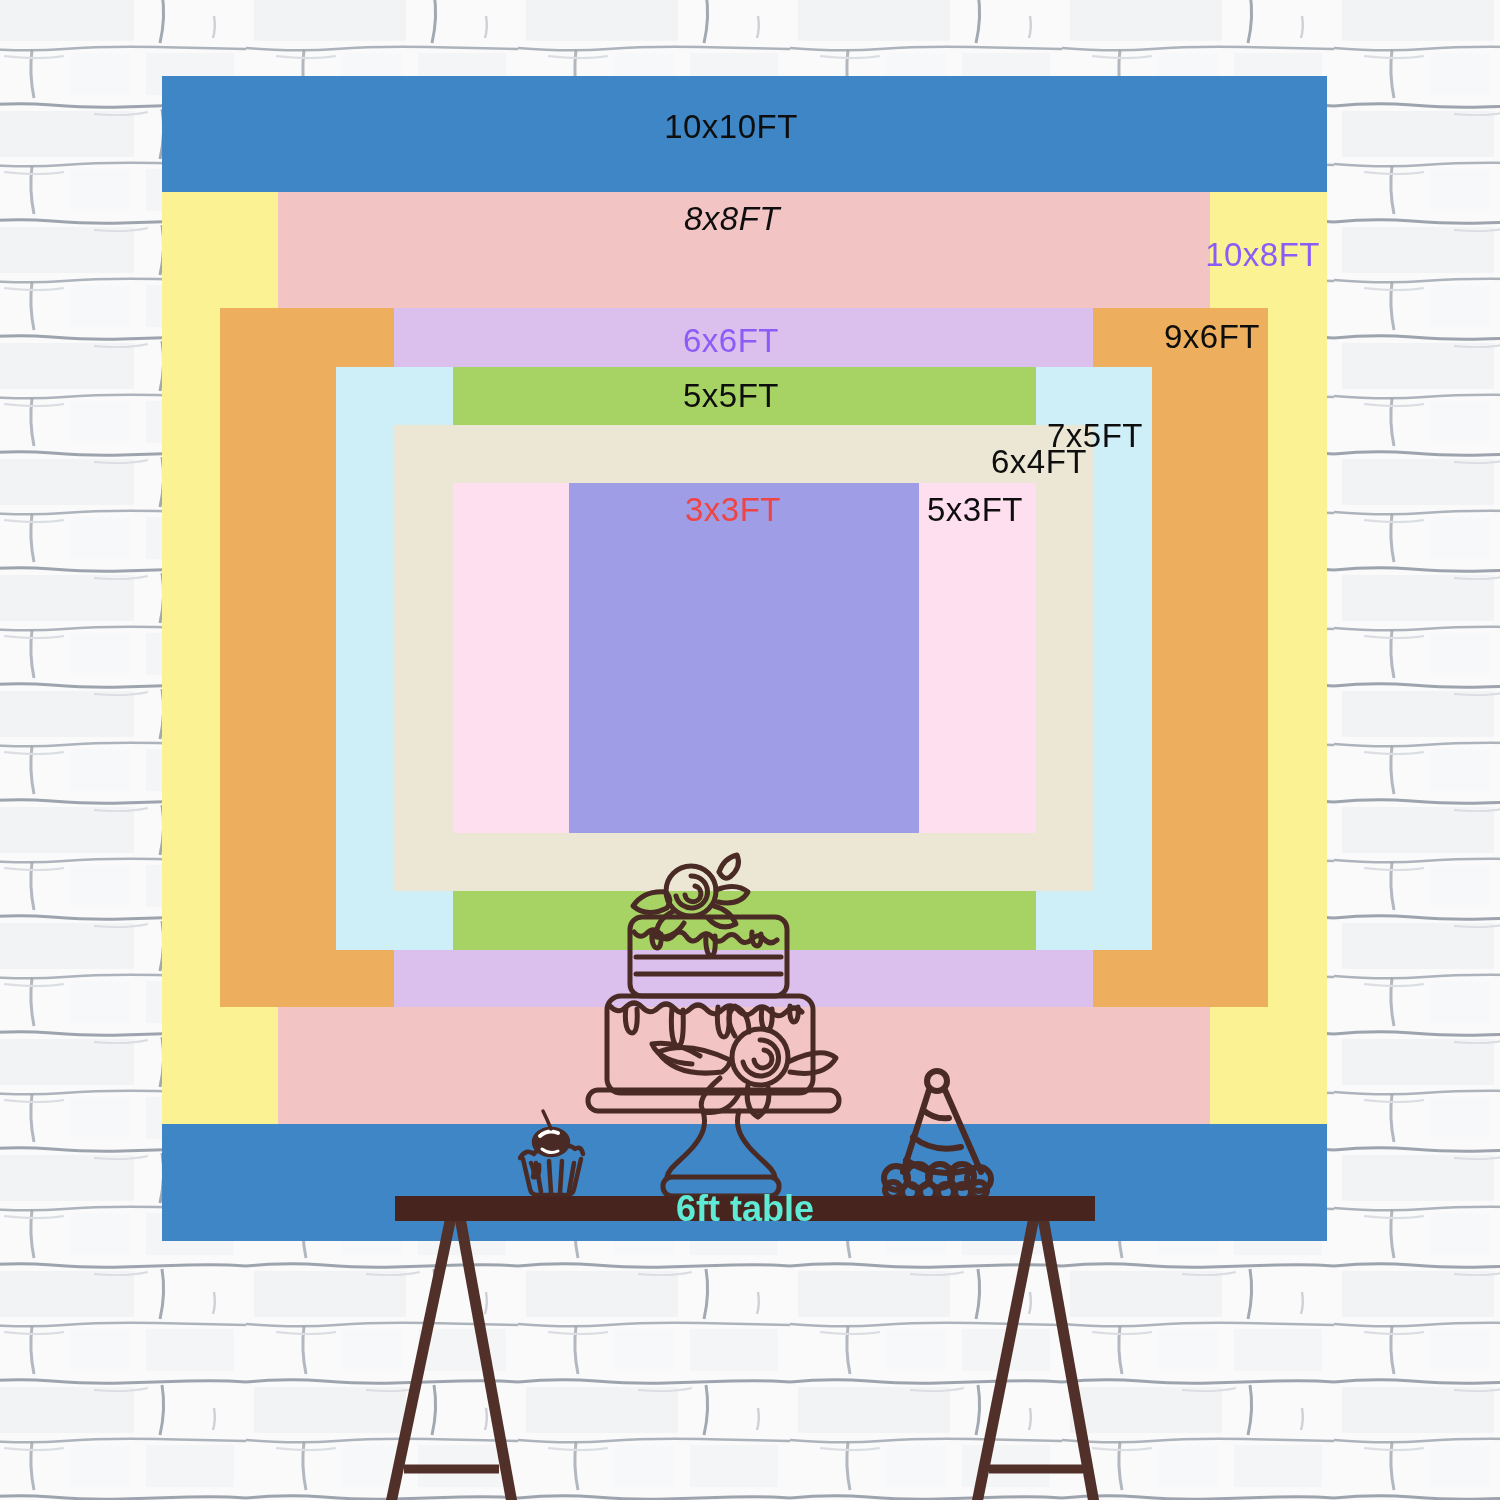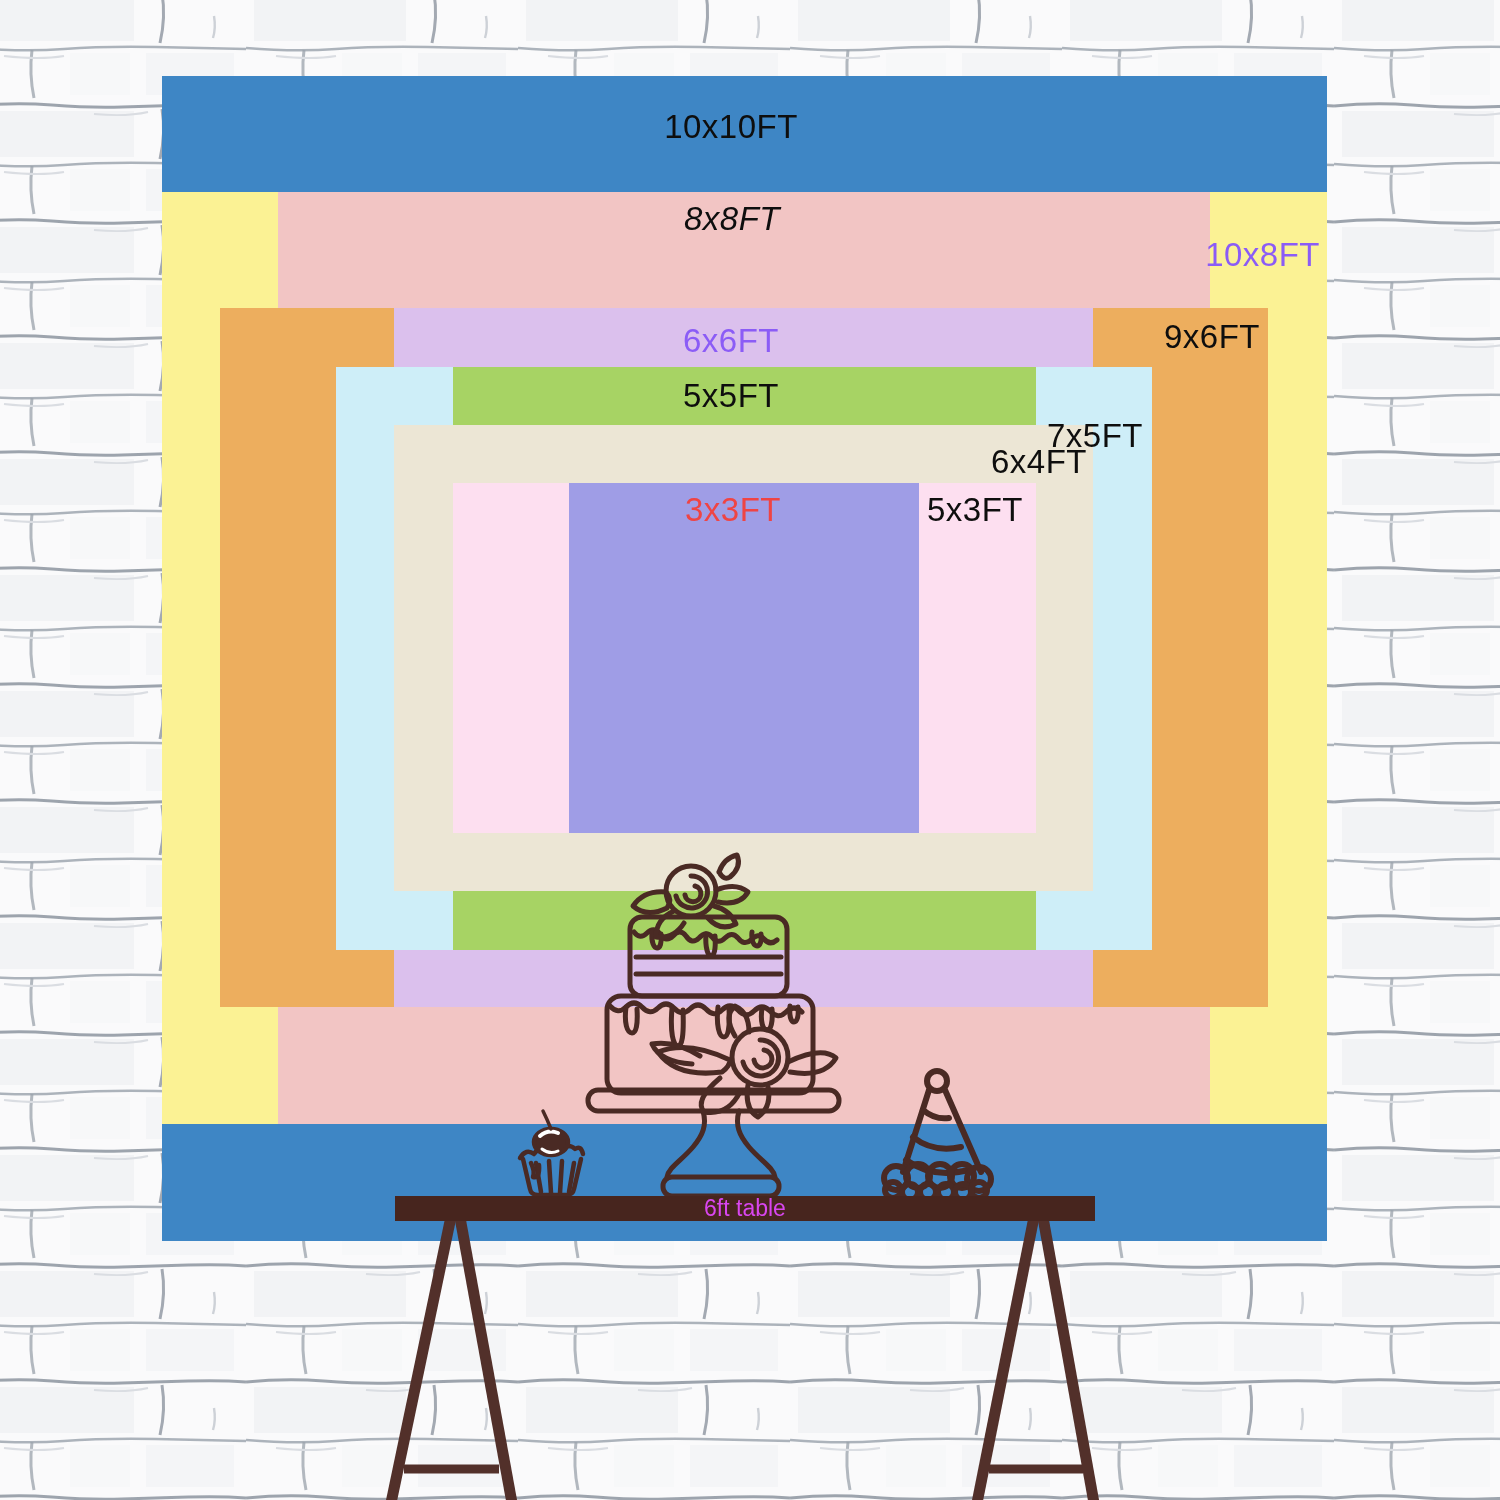--- a/index.html
+++ b/index.html
@@ -12,21 +12,21 @@
   .size-label{
     position:absolute;font-size:33px;font-weight:500;color:#0E0E0E;
     line-height:1;white-space:nowrap;letter-spacing:0.5px;
   }
   .size-label.center{transform:translateX(-50%);}
   .table-top{
     position:absolute;left:395px;top:1196px;width:700px;height:25px;
     display:flex;align-items:center;justify-content:center;z-index:6;
   }
   .table-label{
-    font-size:23px;font-weight:400;color:#d946ef;line-height:1;white-space:nowrap;
+    font-size:36px;font-weight:700;color:#5eead4;line-height:1;white-space:nowrap;
   }
   .rects{z-index:2;}
   .decor{z-index:4;pointer-events:none;}
   .legs{z-index:5;pointer-events:none;}
   .wall{z-index:0;}
 </style>
 </head>
 <body>
 
 <div class="canvas">

